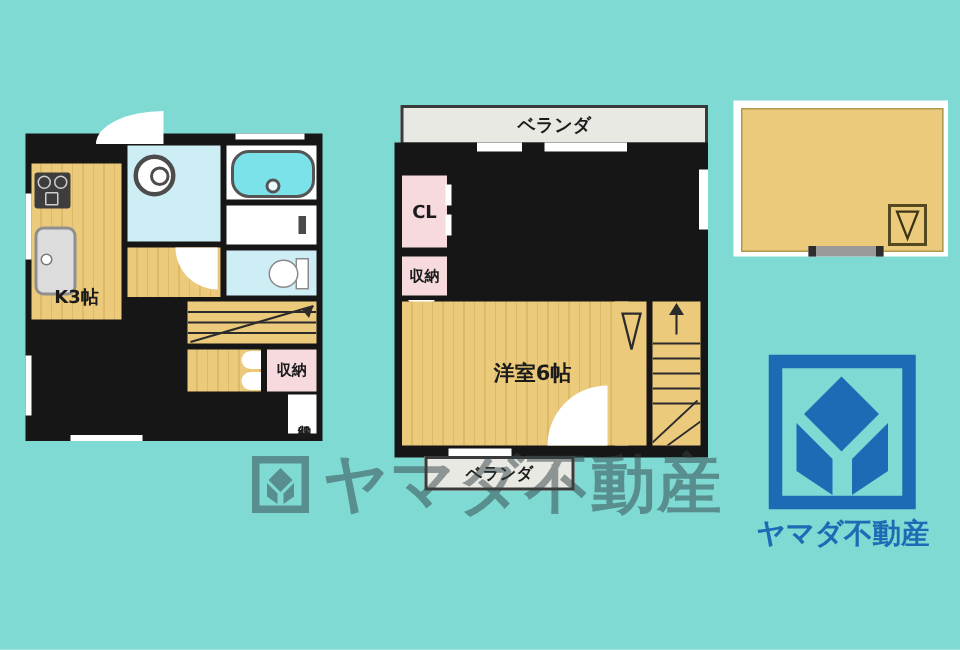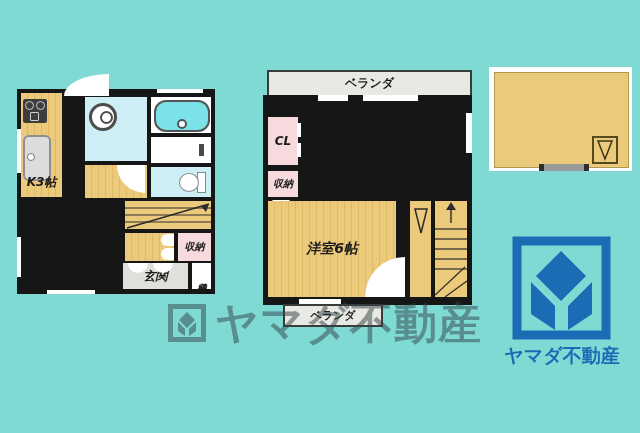--- a/index.html
+++ b/index.html
@@ -2,21 +2,21 @@
 <html style="--bg: #7fdad4; --wall: #161616; --tatami: #ecca7c; --tatami-stripe: #dfba66; --closet-pink: #f7dade; --water-cyan: #cdeef5; --tub-cyan: #7ce2ea; --veranda-gray: #e9e9e3; --genkan-gray: #e0e0da; --logo-blue: #1c6cb5; --watermark: rgba(50,66,70,0.5);"><head>
 <meta charset="utf-8">
 <style>
   html,body{margin:0;padding:0;}
   #canvas{
     position:relative; width:640px; height:433px; overflow:hidden;
     background:var(--bg,#7fdad4);
     font-family:"DejaVu Sans","Liberation Sans",sans-serif;
   }
   .abs{position:absolute;}
-  .plan{position:absolute; background:var(--wall,#161616);font-style:italic;}
+  .plan{position:absolute; background:var(--wall,#161616);}
   .room{position:absolute; display:flex; align-items:center; justify-content:center;}
   .tatami{background:repeating-linear-gradient(90deg, var(--tatami,#ecca7c) 0 6px, var(--tatami-stripe,#dfba66) 6px 7px);}
   .tatami-plain{background:var(--tatami,#ecca7c);}
   .pink{background:var(--closet-pink,#f7dade);}
   .cyanfloor{background:var(--water-cyan,#cdeef5);}
   .whitefloor{background:#ffffff;}
   .grayfloor{background:var(--genkan-gray,#e0e0da);}
   .lbl{font-weight:bold; color:#1b1b1b; white-space:nowrap;}
   .window{position:absolute; background:#ffffff;}
   .arc{position:absolute; background:#ffffff;}
@@ -40,21 +40,21 @@
   #watermark .wm-text{font-size:43px; font-weight:bold; line-height:44px; letter-spacing:1px; white-space:nowrap;}
   #logo-text{font-weight:bold; font-size:19px; color:var(--logo-blue,#1c6cb5); text-align:center; letter-spacing:0;}
 </style>
 </head>
 <body>
 
 <div id="canvas">
 
   <div class="plan" style="left:17px;top:89px;width:198px;height:205px;">
 
-    <div class="room tatami" style="left:4px;top:4px;width:41px;height:104px;">
+    <div class="room tatami" style="left:4px;top:20px;width:60px;height:104px;">
       <div class="stove" style="left:2px;top:6px;width:24px;height:24px;">
         <i style="left:2px;top:2px;"></i>
           <i style="left:13px;top:2px;"></i>
         <i style="left:7px;top:13px; border-radius:1px;"></i>
       </div>
       <div class="sink" style="left:2px;top:42px;width:24px;height:42px;">
         <i style="left:2px;top:16px;"></i>
       </div>
       <div class="lbl abs" style="bottom:6px;width:100%;text-align:center;font-size:12px;">K3帖</div>
     </div>
@@ -96,25 +96,20 @@
 
     <div class="room tatami" style="left:108px;top:144px;width:49px;height:28px;">
       <div class="arc" style="right:0;top:1px;width:13px;height:12px;border-radius:12px 0 0 12px;"></div>
       <div class="arc" style="right:0;top:15px;width:13px;height:12px;border-radius:12px 0 0 12px;"></div>
     </div>
 
     <div class="room pink" style="left:161px;top:144px;width:33px;height:28px;">
       <span class="lbl" style="font-size:10px;">収納</span>
     </div>
 
-    <div class="room grayfloor" style="left:106px;top:174px;width:65px;height:26px;">
-      <div class="arc" style="left:5px;top:0;width:20px;height:10px;border-radius:0 0 20px 20px;"></div>
-      <div class="arc" style="left:30px;top:0;width:20px;height:10px;border-radius:0 0 20px 20px;"></div>
-      <span class="lbl" style="font-size:12px;">玄関</span>
-    </div>
 
     <div class="room whitefloor" style="left:175px;top:174px;width:19px;height:26px;">
       <span class="lbl vtext" style="font-size:9px;">収納</span>
     </div>
 
 
     <div class="window" style="left:0;top:40px;width:4px;height:44px;"></div>
     <div class="window" style="left:0;top:148px;width:4px;height:40px;"></div>
     <div class="window" style="left:30px;top:201px;width:48px;height:4px;"></div>
     <div class="window" style="left:140px;top:0;width:46px;height:4px;"></div>
@@ -133,21 +128,21 @@
     </div>
     <div class="window" style="left:34px;top:28px;width:4px;height:14px;"></div>
     <div class="window" style="left:34px;top:48px;width:4px;height:14px;"></div>
 
     <div class="room pink" style="left:5px;top:76px;width:30px;height:26px;">
       <span class="lbl" style="font-size:10px;">収納</span>
     </div>
     <div class="abs" style="left:9px;top:105px;width:0;height:0;border-left:9px solid transparent;border-right:9px solid transparent;border-top:11px solid #fff;"></div>
 
 
-    <div class="room tatami" style="left:5px;top:106px;width:128px;height:96px;">
+    <div class="room tatami" style="left:5px;top:106px;width:128px;height:96px;padding-left:23px;">
       <span class="lbl" style="font-size:14px;">洋室6帖</span>
       <div class="arc" style="left:97px;top:56px;width:40px;height:40px;border-radius:100% 0 0 0;"></div>
     </div>
 
     <div class="room tatami-plain" style="left:147px;top:106px;width:21px;height:96px;align-items:flex-start;">
       <svg width="18" height="30" viewBox="0 0 18 30" style="margin-top:5px;">
         <polygon points="3,3 15,3 9,27" fill="none" stroke="#2b2b2b" stroke-width="1.5"></polygon>
       </svg>
     </div>
 

